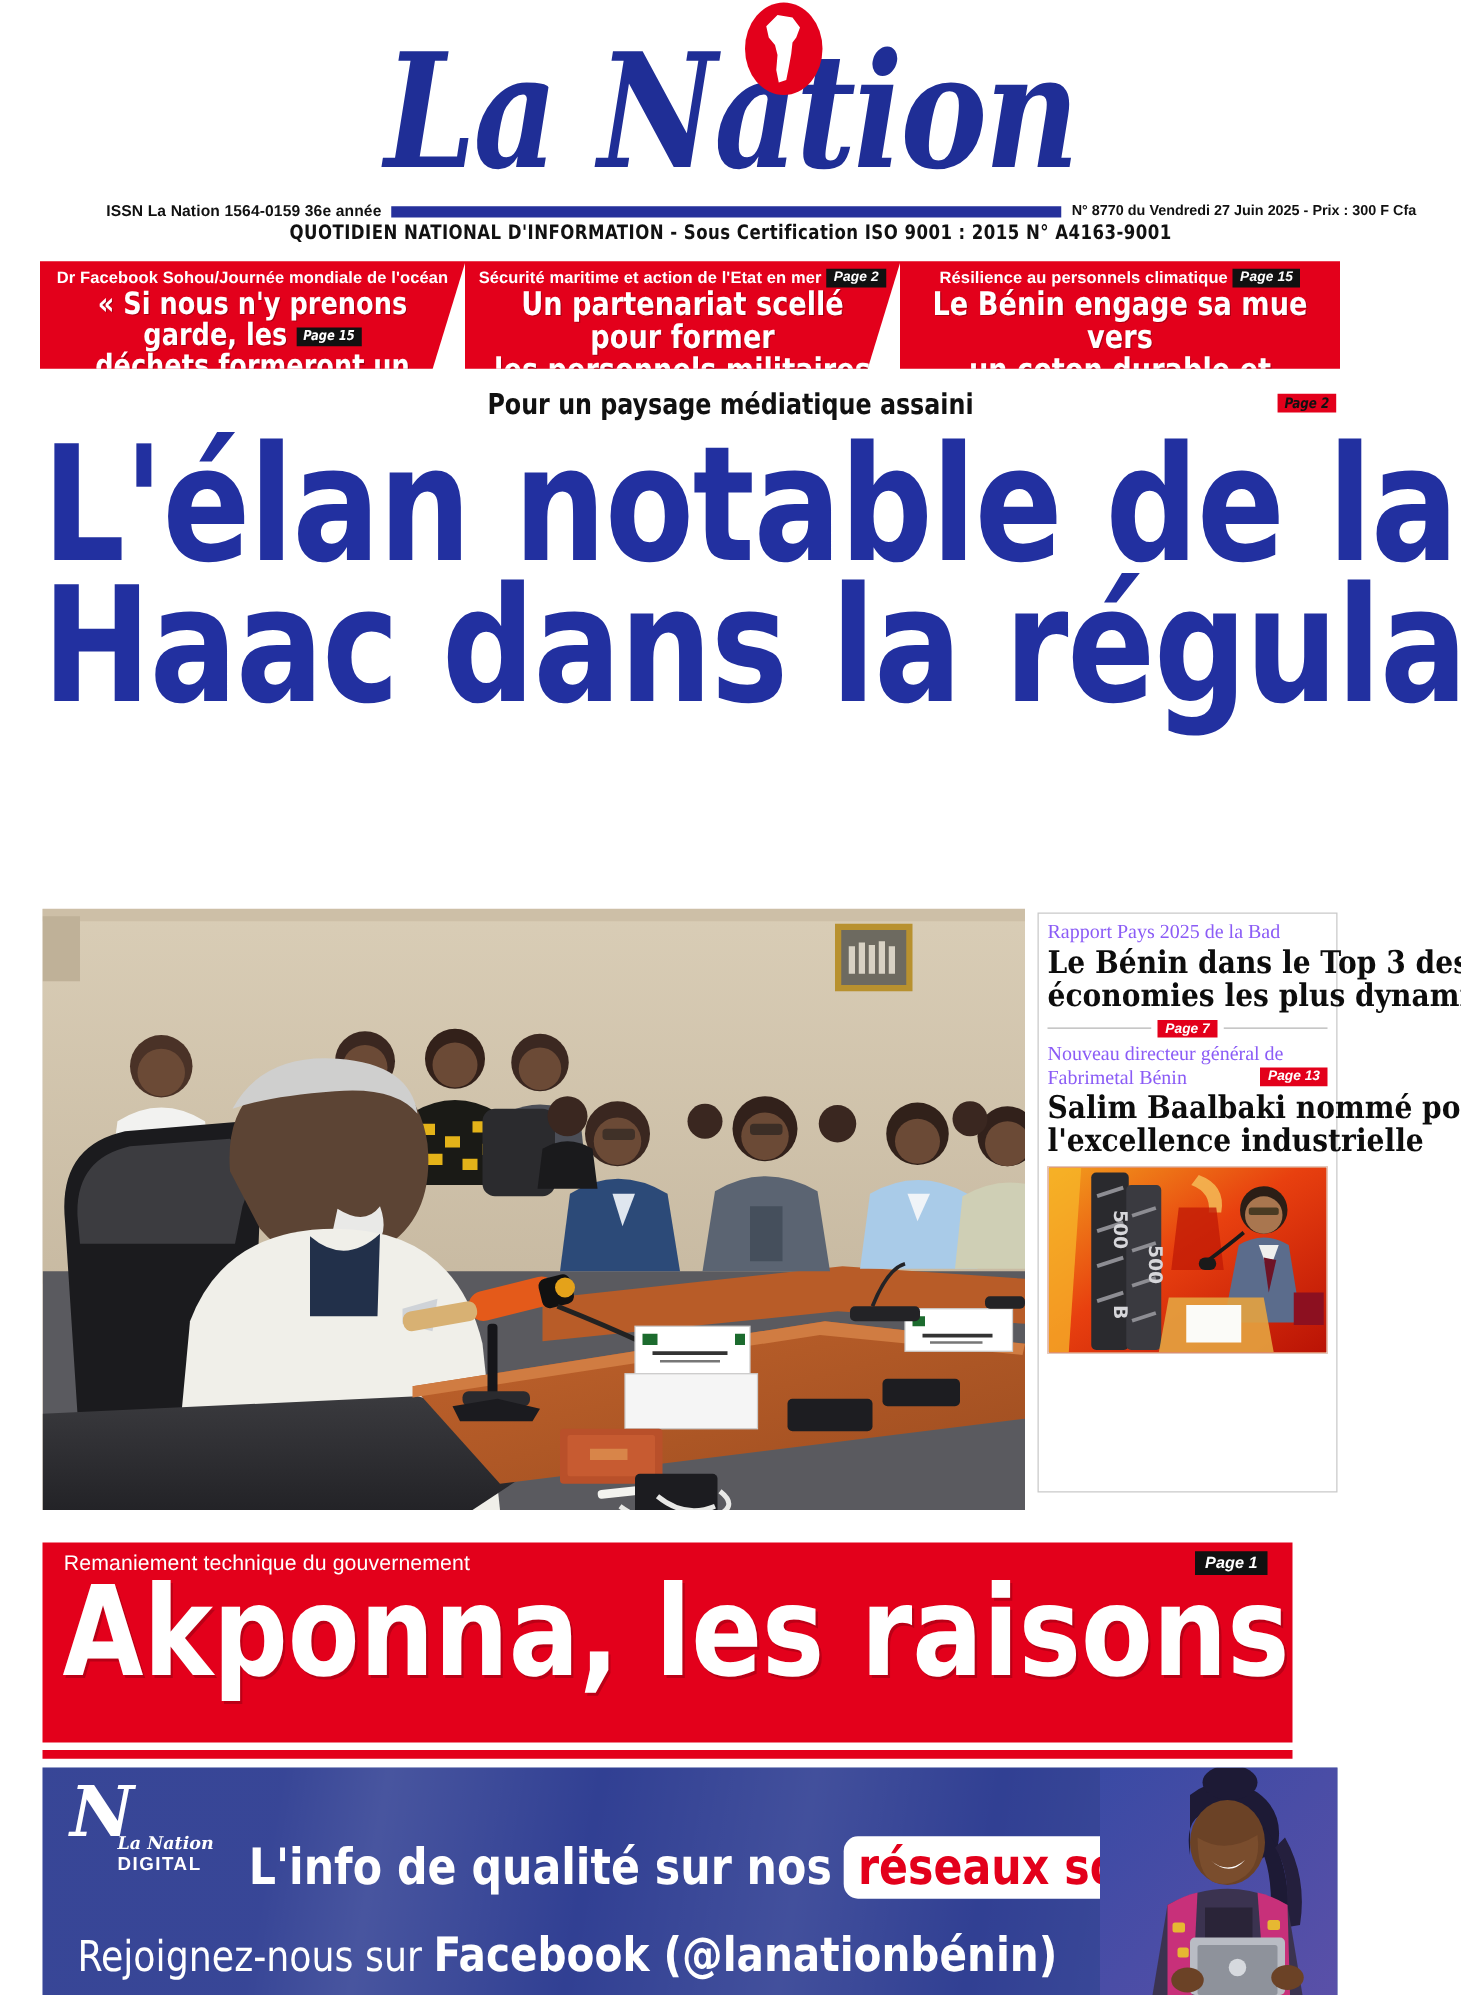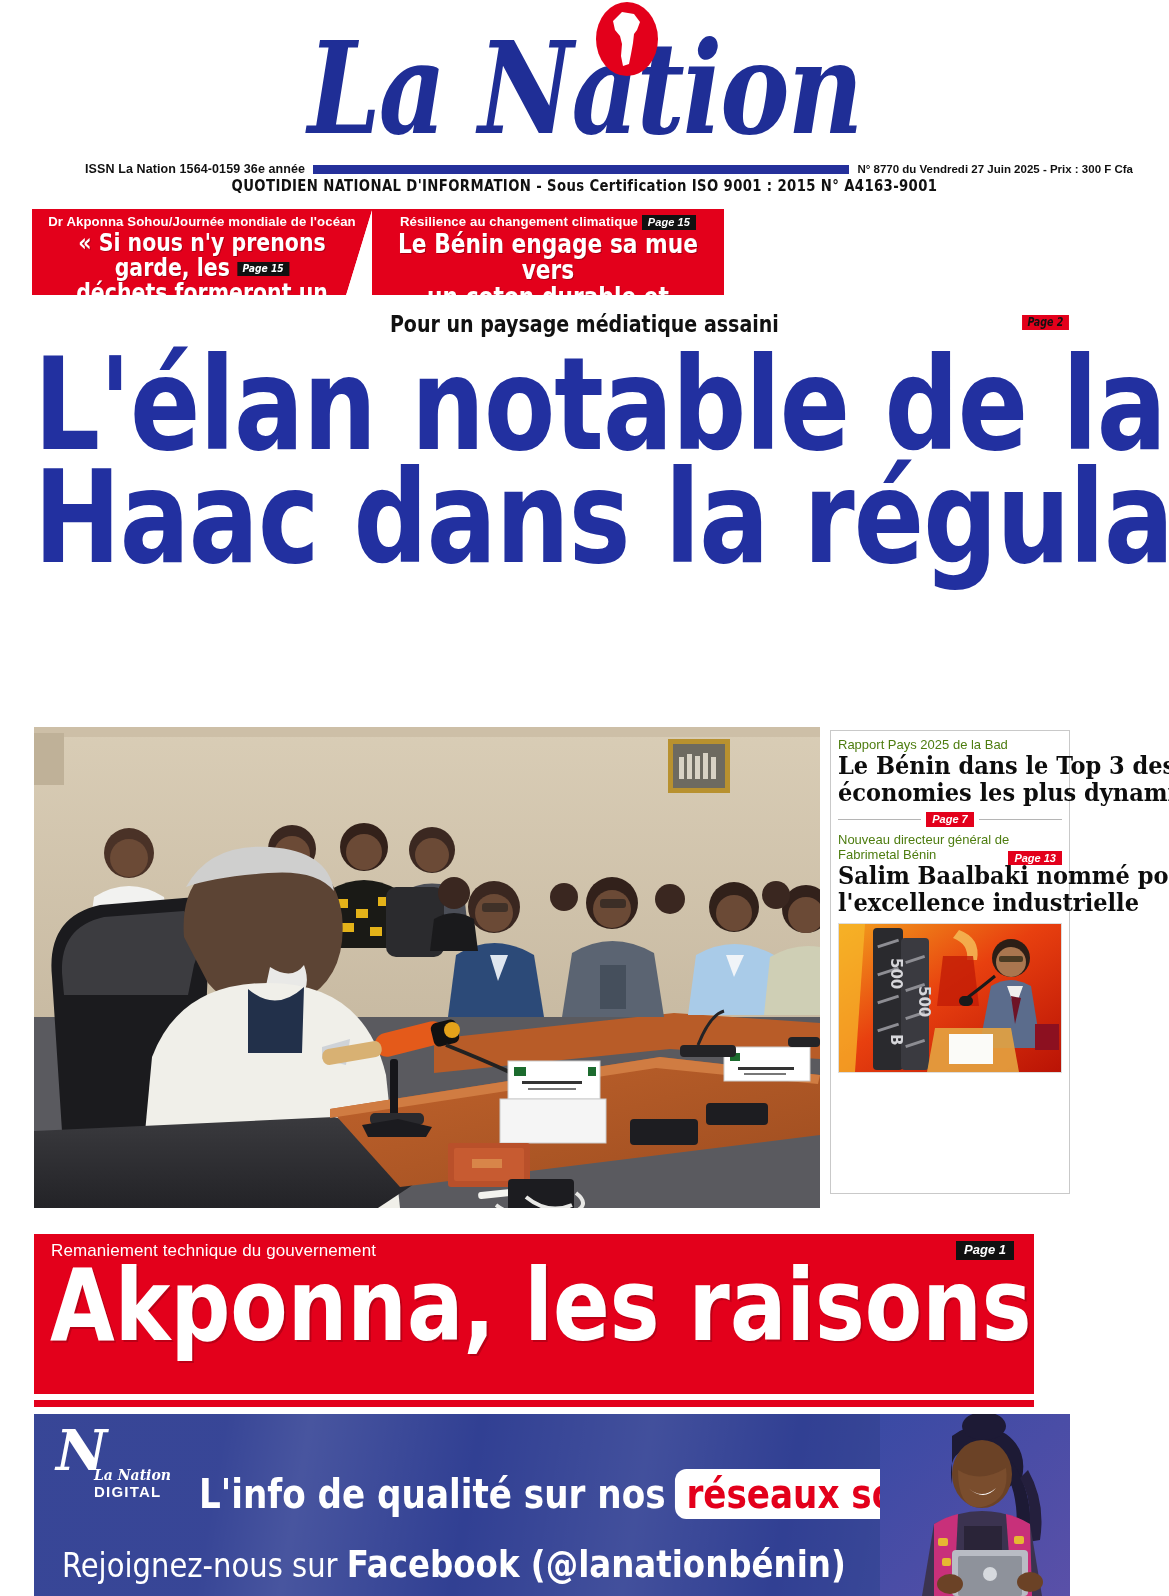--- a/index.html
+++ b/index.html
@@ -148,22 +148,22 @@
     overflow:hidden;background:#cfc4b0;
   }
   .photo svg{display:block;}
 
   .sidebar{
     position:absolute;left:796px;top:3px;width:240px;height:464px;
     border:1px solid #c9c9c9;background:#fff;box-sizing:border-box;
     padding:6px 7px;
   }
   .sb-kicker{
-    font-size:13px;color:#4d7c0f;line-height:1.16;
-    font-family:Liberation Sans, sans-serif;
+    font-size:16px;color:#8b5cf6;line-height:1.16;
+    font-family:Liberation Serif, serif;
   }
   .sb-title{
     font-family:"DejaVu Serif","Liberation Serif",serif;
     font-weight:bold;color:#0d0d0d;
     font-size:25px;line-height:1.04;
     transform:scaleX(.9);transform-origin:left center;
     white-space:nowrap;
     margin-top:1px;
   }
   .rule-tag{
@@ -268,34 +268,44 @@
   <div class="info-row">
     <div class="issn">ISSN La Nation 1564-0159   36e année</div>
     <div class="info-rule"></div>
     <div class="issue">N° 8770 du Vendredi 27 Juin  2025 - Prix : 300 F Cfa</div>
   </div>
   <div class="tagline">QUOTIDIEN  NATIONAL  D'INFORMATION - Sous Certification ISO 9001 : 2015 N° A4163-9001</div>
 
   <div class="teasers">
 
     <div class="teaser t1">
-      <div class="kicker">Dr Akponna Sohou/Journée mondiale de l'océan</div>
+      <div class="kicker">Dr Facebook Sohou/Journée mondiale de l'océan</div>
       <div class="ttitle">
         <span>« Si nous n'y prenons garde, les</span>
         <span class="pagetag">Page 15</span><br>
         <span>déchets formeront un continent à part »</span>
       </div>
     </div>
     <div class="slash"></div>
 
+    <div class="teaser t2">
+      <div class="kicker">
+        <span>Sécurité maritime et action de l'Etat en mer</span>
+        <span class="pagetag">Page 2</span>
+      </div>
+      <div class="ttitle">
+        <span>Un partenariat scellé pour former</span><br>
+        <span>les personnels militaires</span>
+      </div>
+    </div>
     <div class="slash"></div>
 
     <div class="teaser t3">
       <div class="kicker">
-        <span>Résilience au changement climatique</span>
+        <span>Résilience au personnels climatique</span>
         <span class="pagetag">Page 15</span>
       </div>
       <div class="ttitle">
         <span>Le Bénin engage sa mue vers</span><br>
         <span>un coton durable et biologique</span>
       </div>
     </div>
   </div>
 
   <div class="main-kicker">

